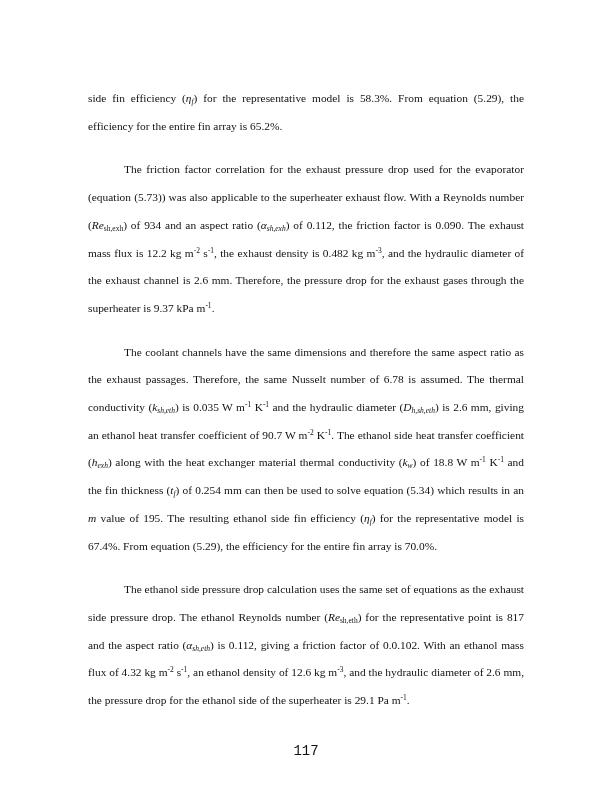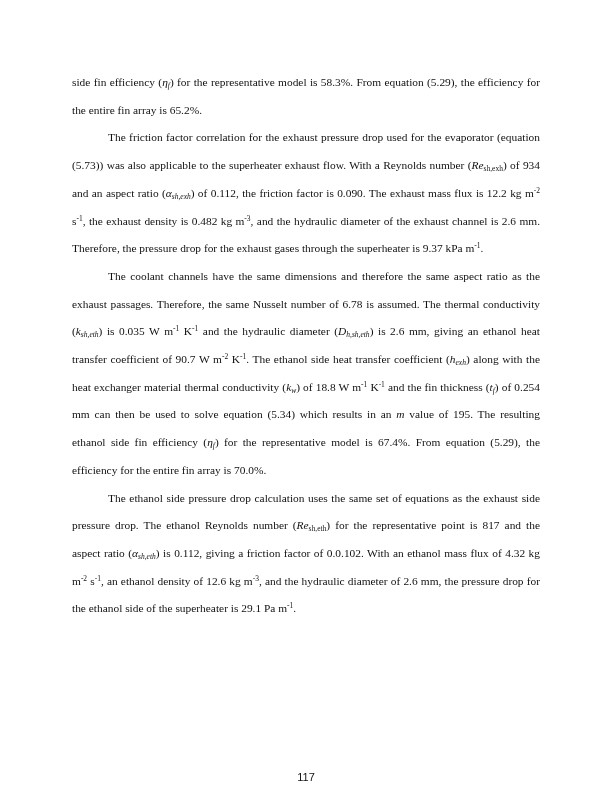--- a/index.html
+++ b/index.html
@@ -8,28 +8,28 @@
     position: absolute; left: 0; top: 0; width: 612px; height: 792px; background: #fff;
   }
   .content {
     position: absolute; left: 72px; top: 69px; width: 468px;
     font-family: "Liberation Serif", serif;
     font-size: 11.4px;
     line-height: 27.7px;
     color: #111;
     text-align: justify;
   }
-  .para { margin: 0; text-indent: 36px; }
+  .para { margin: 16px; text-indent: 36px; }
   .para.noindent { text-indent: 0; }
   i { font-style: italic; }
   sub { font-size: 7.5px; vertical-align: -2px; line-height: 0; }
   sup { font-size: 7.5px; vertical-align: 4px; line-height: 0; }
   .page-number {
     position: absolute; left: 0; width: 612px; top: 743px; text-align: center;
-    font-family: Liberation Sans, sans-serif; font-size: 11px; color: #111; margin-top: 28px;
+    font-family: Liberation Mono, monospace; font-size: 14px; color: #111;
   }
 </style>
 </head>
 <body>
 
 <div class="page">
   <div class="content">
 
     <p class="para noindent"><span>side fin efficiency (</span><i><span>η</span><sub>f</sub></i><span>) for the representative model is 58.3%. From equation (5.29), the efficiency for the entire fin array is 65.2%.</span></p>
 

